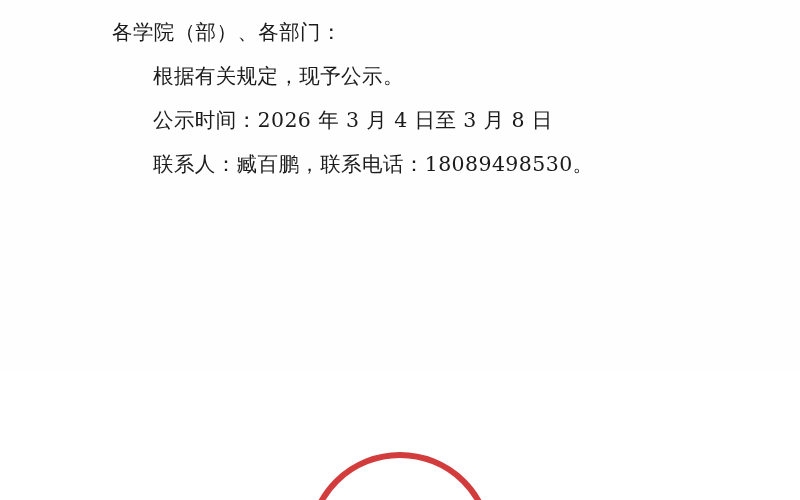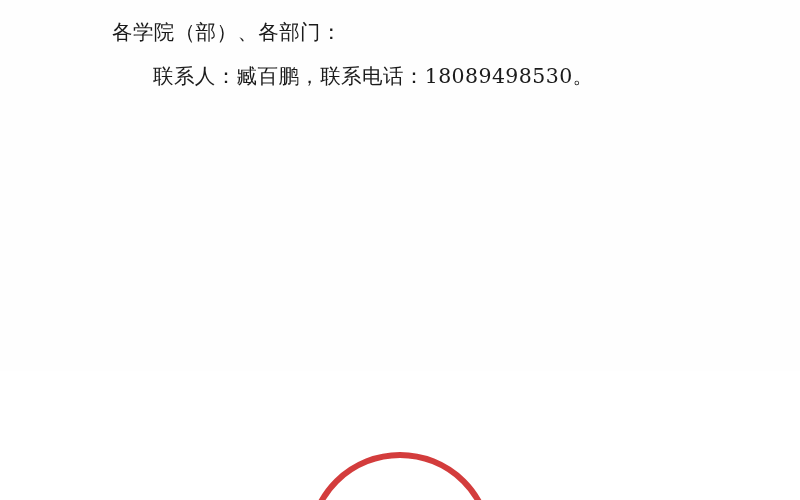--- a/index.html
+++ b/index.html
@@ -70,20 +70,22 @@
     white-space: nowrap;
     opacity: 0.9;
   }
 </style>
 </head>
 <body>
 
 <div class="page">
   <div class="doc-body">
     <p class="para">各学院（部）、各部门：</p>
+    <p class="para indent">根据有关规定，现予公示。</p>
+    <p class="para indent">公示时间：2026 年 3 月 4 日至 3 月 8 日</p>
     <p class="para indent">联系人：臧百鹏，联系电话：18089498530。</p>
   </div>
 </div>
 
 <div class="seal-wrap">
   <div class="seal">
     <span class="seal-inner"></span>
   </div>
 </div>
 

